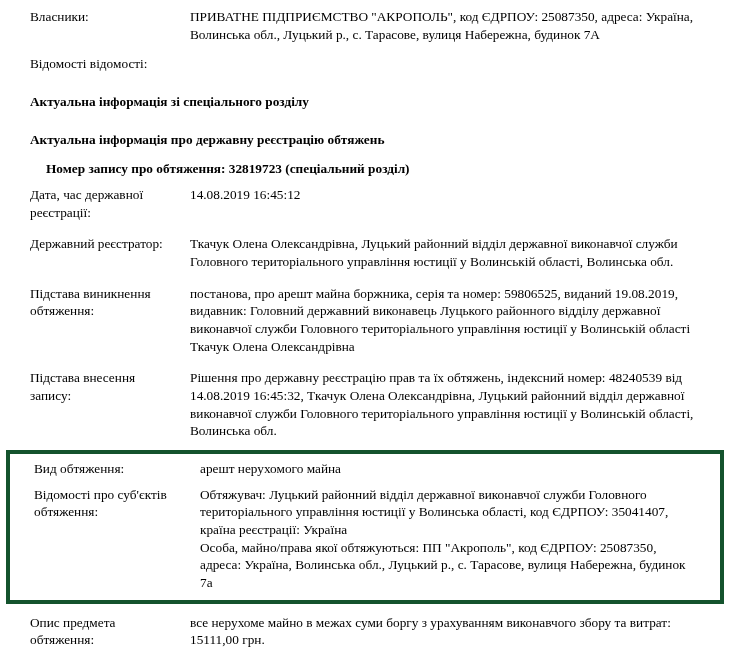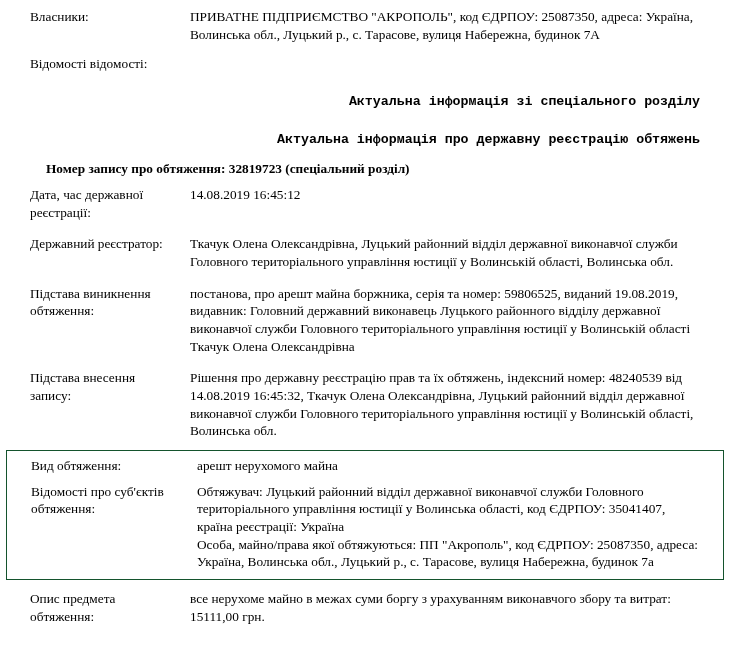--- a/index.html
+++ b/index.html
@@ -42,40 +42,39 @@
     padding-right: 30px;
     box-sizing: border-box;
   }
   .value p {
     margin: 0;
   }
   .value p + p {
     margin-top: 0;
   }
   .center {
-    text-align: right;
+    text-align: left;
     font-weight: bold;
-    font-family: Liberation Mono, monospace;
   }
   .spacer-8 { height: 8px; }
   .spacer-12 { height: 12px; }
   .spacer-14 { height: 14px; }
   .spacer-16 { height: 16px; }
   .spacer-20 { height: 20px; }
   .spacer-6 { height: 6px; }
   .heading-row {
     padding-left: 30px;
     padding-right: 30px;
   }
   .record-number {
     padding-left: 46px;
     font-weight: bold;
   }
   .highlight-box {
-    border: 1px solid #14532d;
+    border: 4px solid #14532d;
     box-sizing: border-box;
     margin: 4px 6px 4px 6px;
     padding: 6px 0 8px 0;
   }
   .highlight-box .label {
     padding-left: 24px;
   }
   .highlight-box .value {
     padding-right: 24px;
   }

